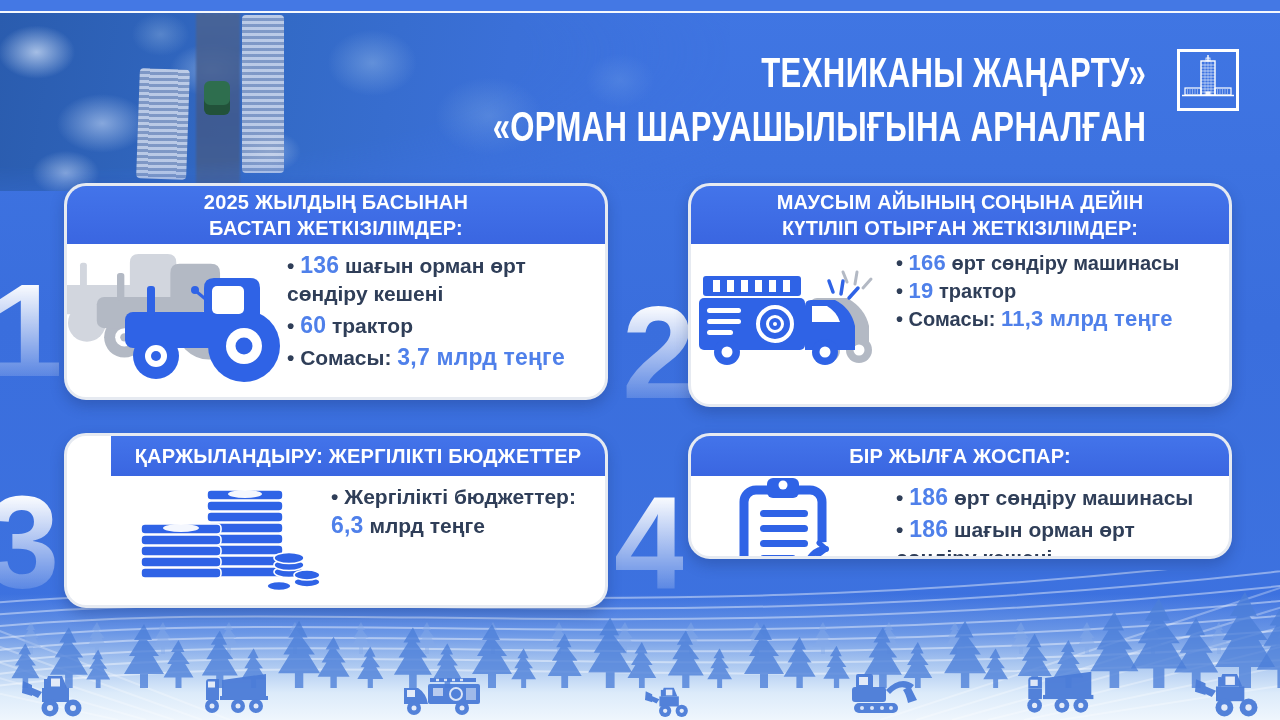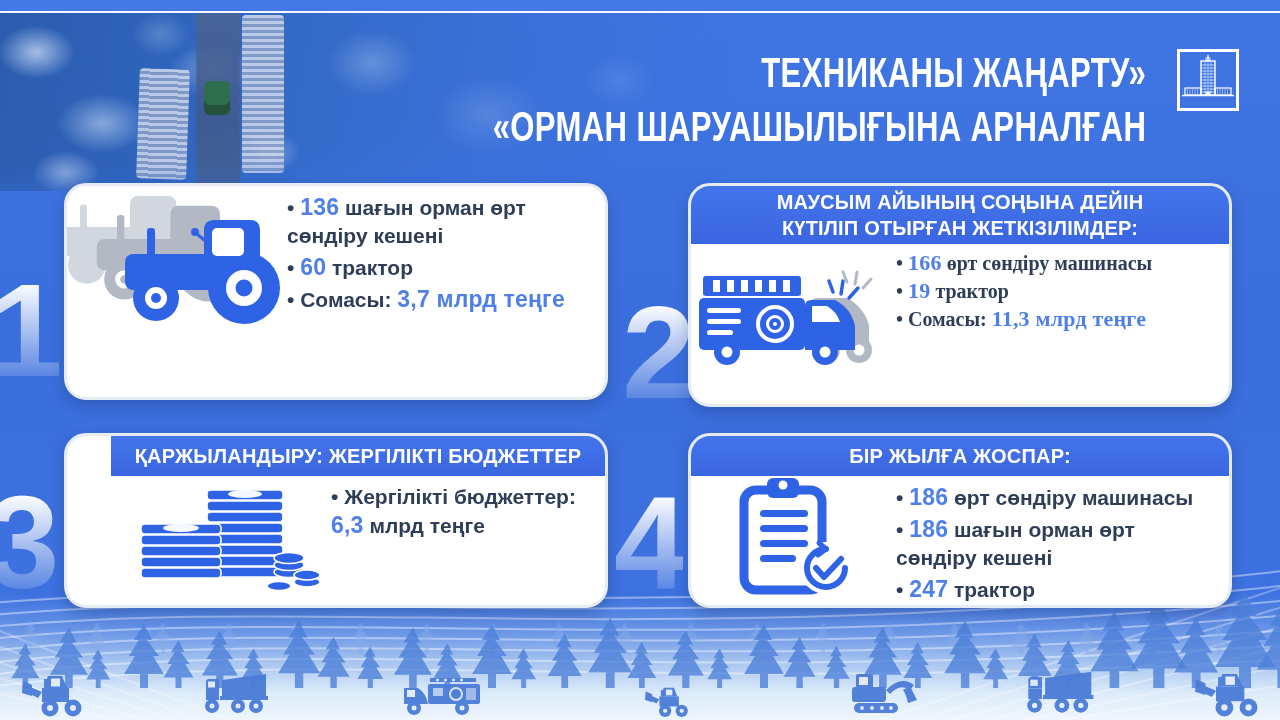--- a/index.html
+++ b/index.html
@@ -54,31 +54,31 @@
   #wm4{left:614px;top:478px;}
 
   
   .card{position:absolute;z-index:5;background:#fff;border:3px solid #e6eaf1;border-radius:22px;
         overflow:hidden;box-shadow:0 6px 14px rgba(22,44,96,.28);box-sizing:border-box;}
   .card-header{background:linear-gradient(180deg,#4374ea,#3a66e1);color:#fff;font-weight:bold;
         text-align:center;display:flex;flex-direction:column;justify-content:center;letter-spacing:.2px;}
   .card1{left:64px;top:183px;width:544px;height:217px;}
   .card2{left:688px;top:183px;width:544px;height:224px;}
   .card3{left:64px;top:433px;width:544px;height:175px;padding-left:44px;}
-  .card4{left:688px;top:433px;width:544px;height:175px;}
+  .card4{left:688px;top:433px;width:544px;height:126px;}
   .card1 .card-header,.card2 .card-header{height:58px;font-size:20px;line-height:26px;}
   .card3 .card-header,.card4 .card-header{height:40px;font-size:20px;line-height:40px;}
   .card-body{display:flex;align-items:flex-start;}
   .card1 .card-body,.card2 .card-body{height:150px;}
   .card3 .card-body,.card4 .card-body{height:126px;}
   .icon-col{width:220px;display:flex;justify-content:center;align-items:center;flex:none;}
   .card2 .icon-col,.card4 .icon-col{width:205px;}
   .text-col{flex:1;padding:4px 14px 4px 0;}
   .bullet{font-size:21px;line-height:28px;font-weight:bold;color:#2f3e58;margin:3px 0;}
-  .card2 .bullet{font-size:20px;line-height:26px;margin:2px 0;font-family:Liberation Serif, serif;}
+  .card2 .bullet{font-size:20px;line-height:26px;margin:2px 0;}
   .bullet::before{content:"• ";}
   .num{color:#4f80ea;font-size:23px;letter-spacing:.2px;}
   .card2 .num{font-size:22px;}
 
   
   .strip-bg{position:absolute;left:0;top:570px;width:1280px;height:150px;z-index:2;
     background:linear-gradient(180deg,rgba(62,115,224,0) 0%,rgba(62,115,224,0) 16%,
       #6b97e6 42%,#a9c6f0 62%,#dcebfa 82%,#eff6fd 100%);}
   .strip-svg{position:absolute;left:0;top:570px;width:1280px;height:150px;z-index:3;pointer-events:none;}
 </style>
@@ -116,20 +116,24 @@
     <path d="M6 47.5h52" stroke="#fff" stroke-width="1.5"></path>
     <rect x="29.5" y="43.5" width="5" height="3.5" fill="#fff" opacity=".9"></rect>
   </svg>
 
   <div class="wm" id="wm1">1</div>
   <div class="wm" id="wm2">2</div>
   <div class="wm" id="wm3">3</div>
   <div class="wm" id="wm4">4</div>
 
   <div class="card card1">
+    <div class="card-header">
+      <div>2025 ЖЫЛДЫҢ БАСЫНАН</div>
+      <div>БАСТАП ЖЕТКІЗІЛІМДЕР:</div>
+    </div>
     <div class="card-body">
       <div class="icon-col">
         <svg width="220" height="144" viewBox="0 0 220 144">
           <g fill="#d2d6de" transform="translate(-30,-14) scale(.86)">
             <circle cx="150" cy="96" r="36"></circle>
               <circle cx="58" cy="108" r="22"></circle>
             <rect x="28" y="64" width="88" height="34" rx="8"></rect>
             <path d="M108,98 V38 q0,-10 10,-10 h34 q10,0 10,10 v60 z"></path>
             <rect x="50" y="38" width="8" height="30" rx="3"></rect>
           </g>

